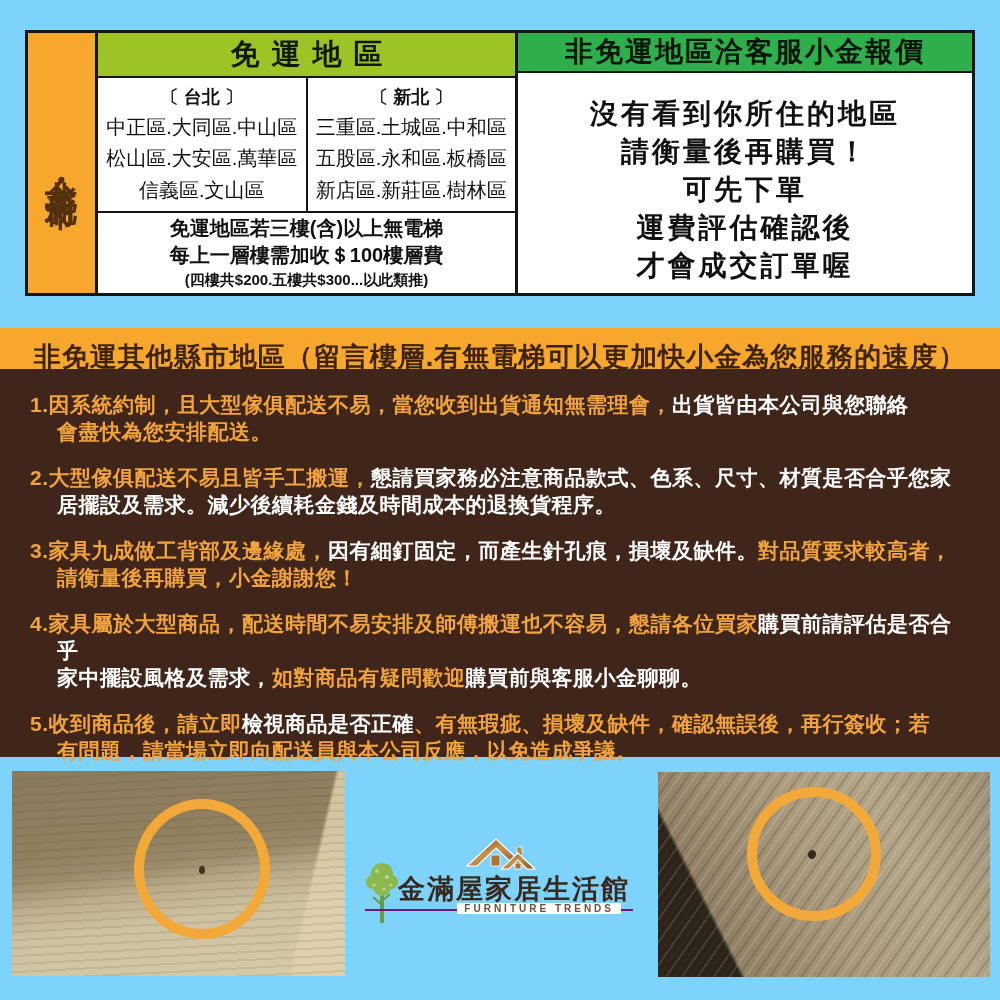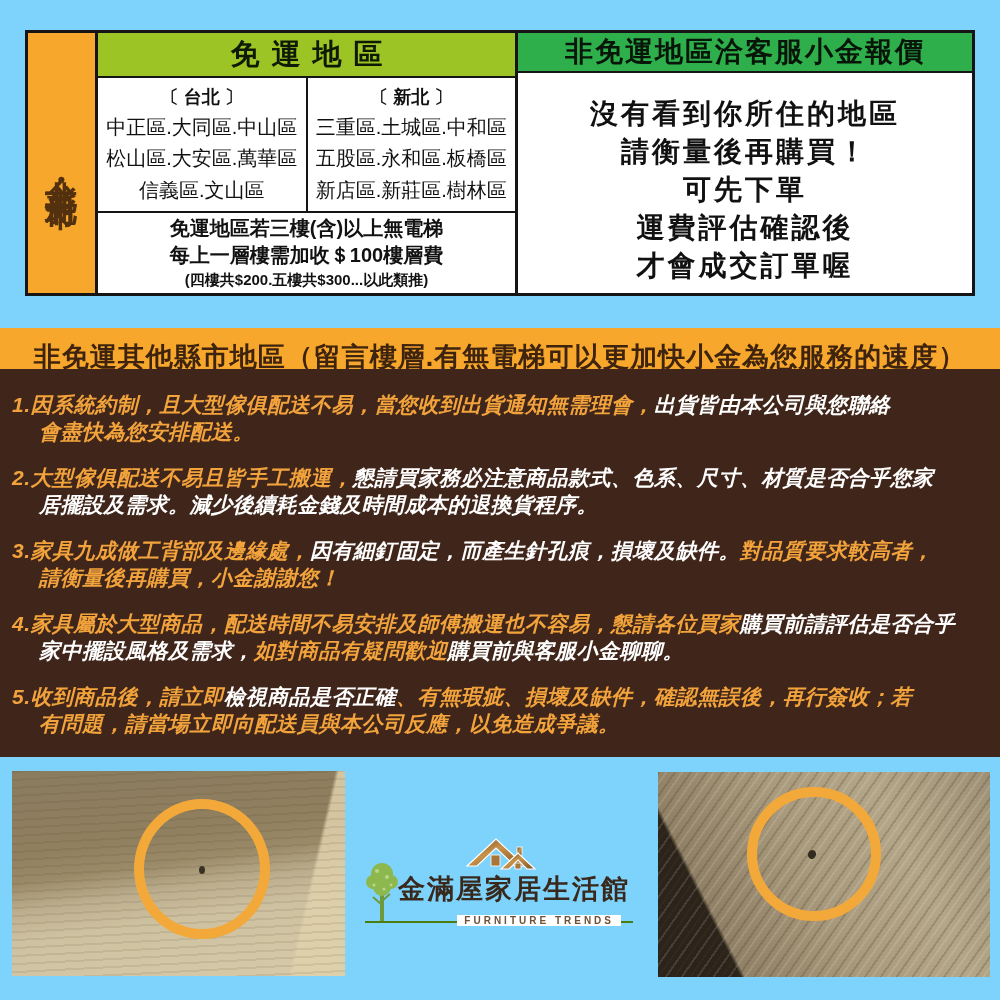--- a/index.html
+++ b/index.html
@@ -51,21 +51,21 @@
   
   .banner {
     position:absolute; left:0; top:328px; width:1000px; height:58px; background:#F7A72B;
     display:flex; align-items:center; justify-content:center;
     font-size:27px; font-weight:bold; color:#3E230E; letter-spacing:1px; white-space:nowrap;
   }
 
   
   .notices {
     position:absolute; left:0; top:369px; width:1000px; height:388px;
-    background:#40261A; padding:22px 28px 0 12px;font-style:italic;
+    background:#40261A; padding:22px 28px 0 30px;
   }
   .notice {
     font-size:21px; font-weight:bold; line-height:27px;
     padding-left:27px; text-indent:-27px; margin-bottom:19px; letter-spacing:0.5px;
   }
   .o { color:#F2A33C; }
   .w { color:#FFFFFF; }
 
   
   .photo { position:absolute; overflow:hidden; }
@@ -93,21 +93,21 @@
   .photo-right .nail-hole { left:150px; top:78px; width:8px; height:9px; transform:rotate(20deg); background:#332B20; }
 
   
   .logo { position:absolute; left:365px; top:833px; width:270px; height:100px; }
   .tree-icon { position:absolute; left:0; top:28px; width:34px; height:64px; }
   .roofs-icon { position:absolute; left:100px; top:2px; width:72px; height:36px; }
   .logo-title {
     position:absolute; left:33px; top:38px; width:237px;
     font-size:27px; font-weight:bold; color:#39291C; letter-spacing:2px; white-space:nowrap;
   }
-  .logo-subline { position:absolute; left:0; top:88px; width:268px; border-top:2px solid #4d7c0f; }
+  .logo-subline { position:absolute; left:0; top:76px; width:268px; border-top:2px solid #701a75; }
   .logo-subtitle {
     position:absolute; right:12px; top:-8px; background:#ffffff; padding:0 7px;
     font-size:10px; font-weight:bold; letter-spacing:3px; color:#6E5136; white-space:nowrap;
   }
 </style>
 </head>
 <body>
 
 <div class="page">
 

